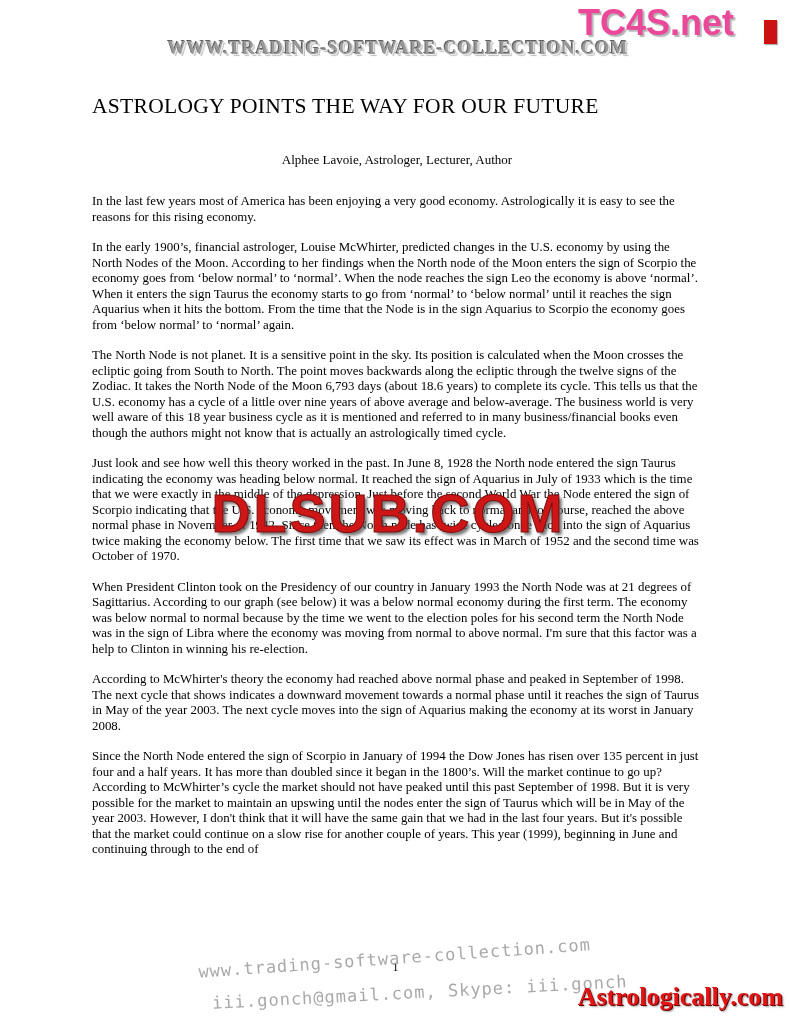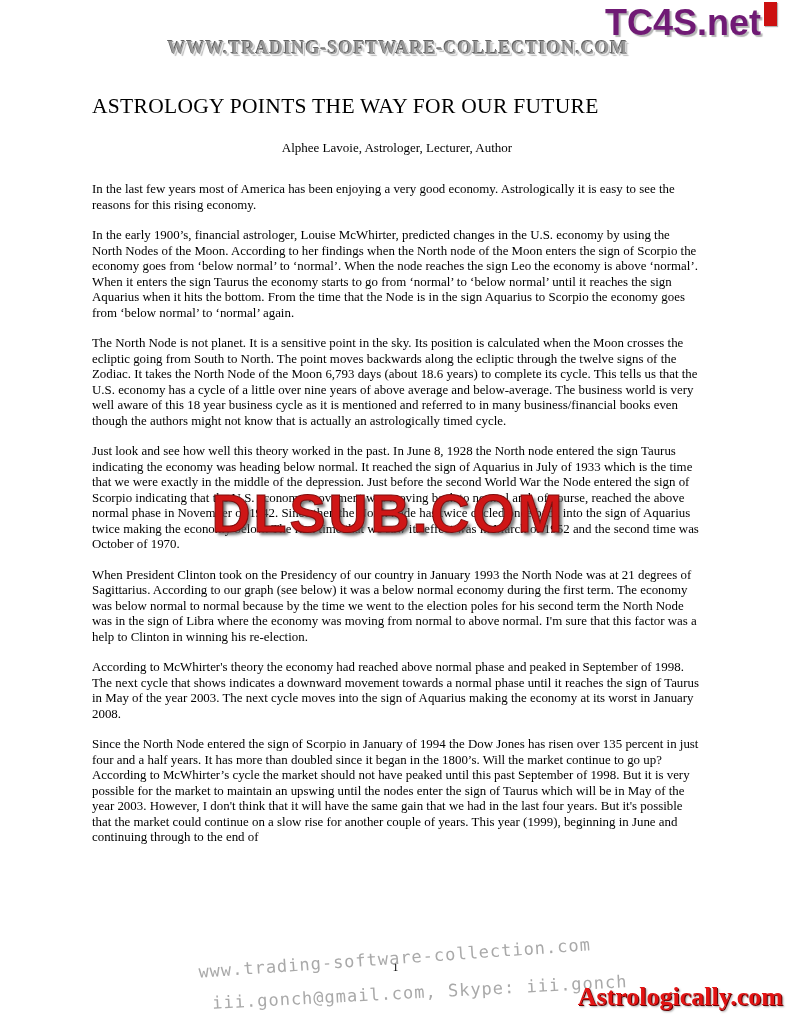--- a/index.html
+++ b/index.html
@@ -17,24 +17,25 @@
 
   
   .wm-tc4s {
     position: absolute;
     top: 2px;
     right: 14px;
     font-family: "Liberation Sans", sans-serif;
     font-weight: bold;
     font-size: 36px;
     letter-spacing: 0px;
-    color: #701a75;
+    color: #ec4899;
     text-shadow: 2px 2px 1px #b5b5b5;
     display: flex;
-    align-items: flex-start;
+    align-items: flex-end;
+    gap: 27px;
   }
   .wm-tc4s .red-box {
     display: inline-block;
     width: 13px;
     height: 24px;
     background: #cc1111;
     margin-left: 3px;
     box-shadow: 1px 1px 1px #b5b5b5;
   }
   .wm-top-banner {
@@ -111,21 +112,21 @@
   }
   .doc-title {
     margin-top: 93px;
     text-align: left;
     font-weight: normal;
     font-size: 21.5px;
     line-height: 27px;
     letter-spacing: 0.3px;
   }
   .doc-byline {
-    margin-top: 20px;
+    margin-top: 32px;
     text-align: center;
     font-size: 13px;
   }
   .doc-body {
     margin-top: 26px;
     font-size: 12.9px;
     line-height: 15.5px;
   }
   .doc-body p {
     margin-bottom: 15px;

